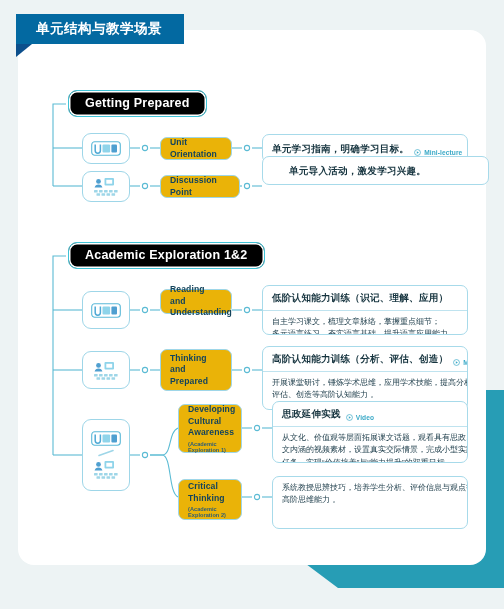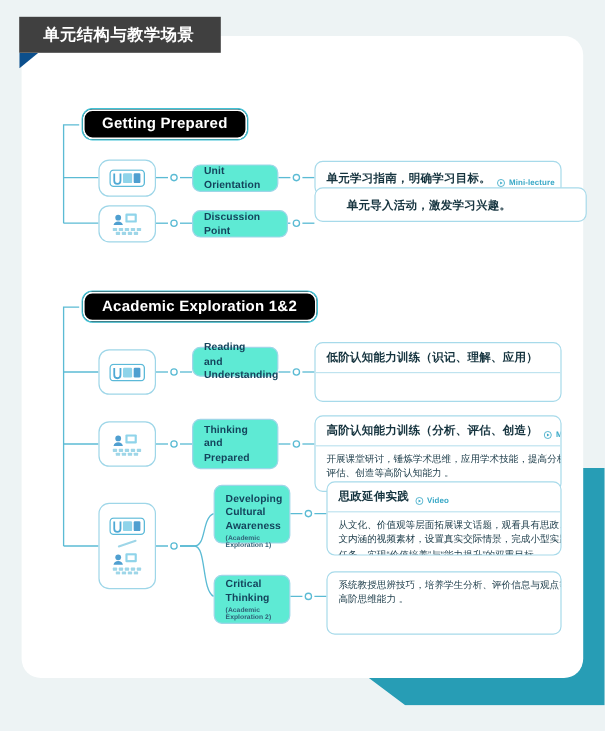--- a/index.html
+++ b/index.html
@@ -21,21 +21,21 @@
   
   .card{
     position:absolute; left:18px; top:30px; width:468px; height:535px;
     background:#ffffff;
     border-radius:16px;
   }
 
   
   .ribbon{
     position:absolute; left:16px; top:14px; height:30px;
-    background:#404040;
+    background:#0369a1;
     display:flex; align-items:center;
     padding:0 22px 0 20px;
     z-index:6;
   }
   .ribbon-title{
     color:#ffffff; font-size:13.5px; font-weight:bold; letter-spacing:.5px;
     white-space:nowrap;
   }
   .ribbon-fold{
     position:absolute; left:16px; top:44px; width:16px; height:13px;
@@ -69,21 +69,21 @@
     display:flex; flex-direction:column;
     align-items:center; justify-content:center;
     gap:3px;
   }
   .ico{ display:block; }
   .ico-sep{ width:18px; height:8px; }
 
   
   .midbox{
     position:absolute; z-index:4;
-    background:#5eead4;
+    background:#eab308;
     border:1.1px solid #9ED6E8;
     border-radius:7px;
     display:flex; flex-direction:column; justify-content:center;
     padding:5px 9px;
   }
   .midbox .en{
     color:#14445C; font-size:8.6px; font-weight:bold; line-height:1.32;
     letter-spacing:.1px;
   }
   .midbox .sub{
@@ -262,20 +262,24 @@
   </div>
   <div class="midbox" style="left:160px; top:289px; width:72px; height:25px;">
     <span class="en">Reading</span>
     <span class="en">and</span>
     <span class="en">Understanding</span>
   </div>
   <div class="detail has-body" style="left:262px; top:285px; width:206px; height:50px;">
     <div class="head">
       <span>低阶认知能力训练（识记、理解、应用）</span>
     </div>
+    <div class="body">
+      <span class="ln">自主学习课文，梳理文章脉络，掌握重点细节；</span>
+      <span class="ln">多元语言练习，夯实语言基础，提升语言应用能力。</span>
+    </div>
   </div>
 
   <div class="iconbox" style="left:82px; top:351px; width:48px; height:38px;">
     <svg class="ico" width="26" height="19" viewBox="0 0 26 19">
       <rect x="11.5" y="1" width="9.5" height="7.5" rx="1" fill="#8FD4EA"></rect>
       <rect x="13.3" y="2.8" width="5.9" height="3.9" fill="#ffffff"></rect>
       <circle cx="5.5" cy="4.4" r="2.4" fill="#4F9FD0"></circle>
       <path d="M1.6,10.6 a4,4 0 0 1 7.8,0 Z" fill="#4F9FD0"></path>
       <g fill="#9ED6E8">
         <rect x="1" y="13" width="3.6" height="2.6" rx=".5"></rect>
@@ -334,21 +338,21 @@
         <rect x="16" y="13" width="3.6" height="2.6" rx=".5"></rect>
         <rect x="21" y="13" width="3.6" height="2.6" rx=".5"></rect>
         <rect x="3.5" y="16.2" width="3.6" height="2.6" rx=".5"></rect>
         <rect x="8.5" y="16.2" width="3.6" height="2.6" rx=".5"></rect>
         <rect x="13.5" y="16.2" width="3.6" height="2.6" rx=".5"></rect>
         <rect x="18.5" y="16.2" width="3.6" height="2.6" rx=".5"></rect>
       </g>
     </svg>
   </div>
 
-  <div class="midbox" style="left:178px; top:404px; width:64px; height:49px;justify-content:space-between;">
+  <div class="midbox" style="left:178px; top:404px; width:64px; height:49px;">
     <span class="en">Developing</span>
     <span class="en">Cultural</span>
     <span class="en">Awareness</span>
     <span class="sub">(Academic Exploration 1)</span>
   </div>
   <div class="detail has-body" style="left:272px; top:401px; width:196px; height:62px;">
     <div class="head">
       <span>思政延伸实践</span>
       <span class="tag">
         <svg class="glyph" viewBox="0 0 10 10">

